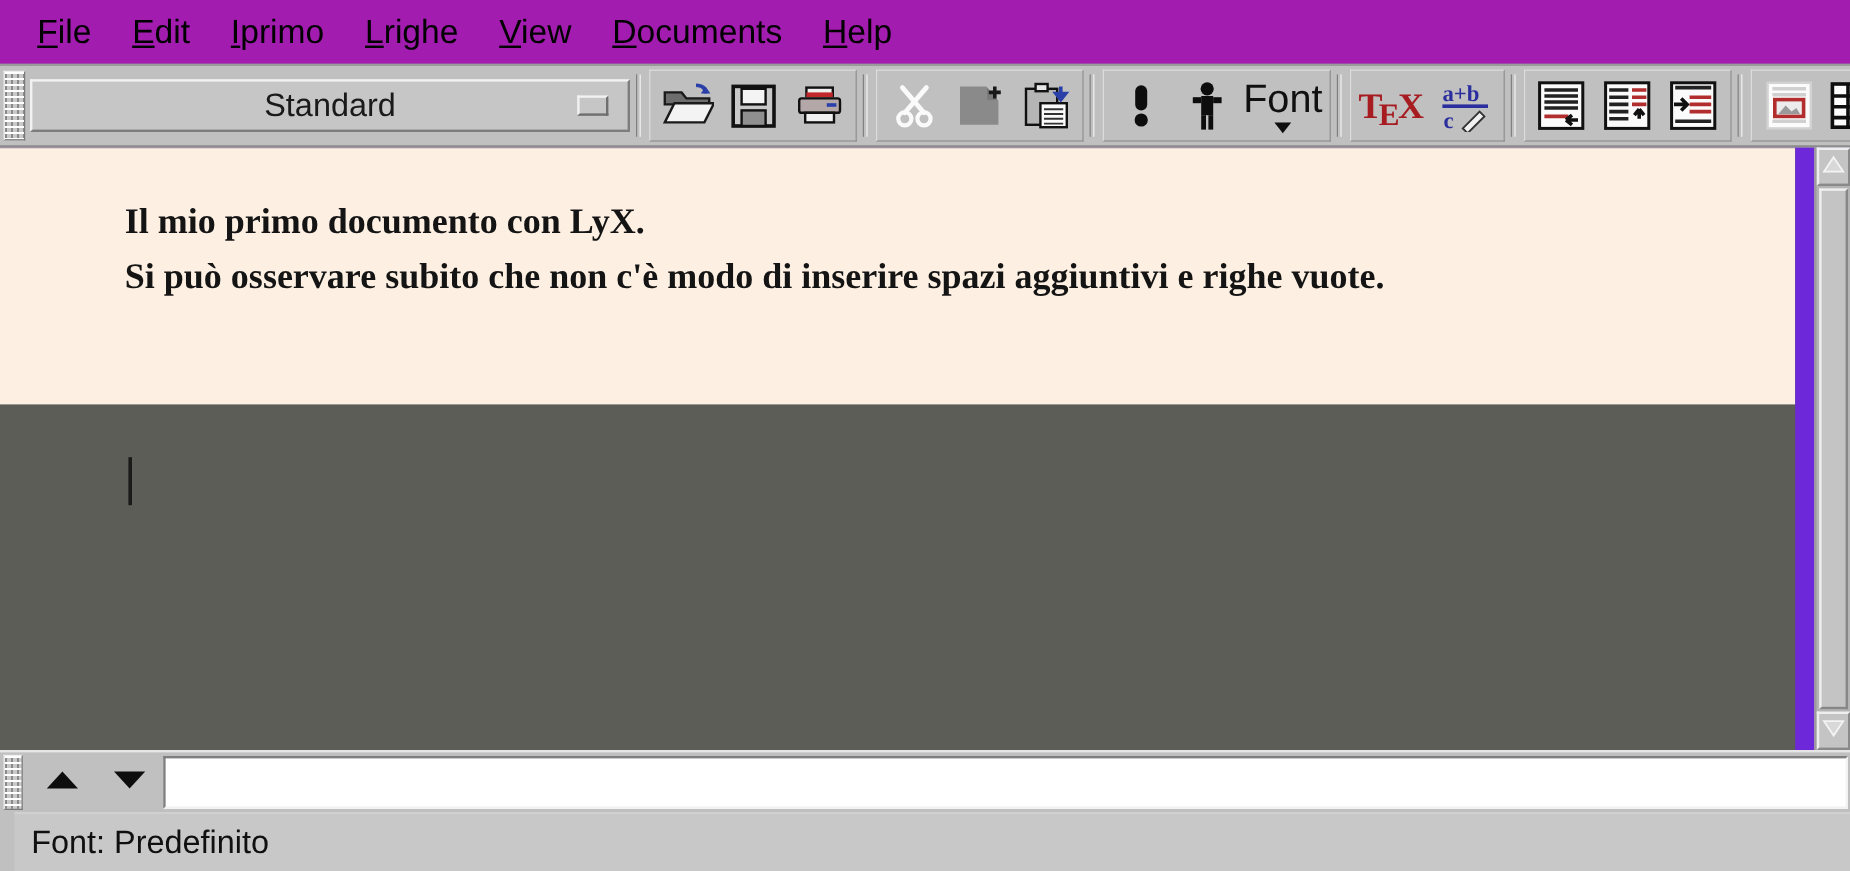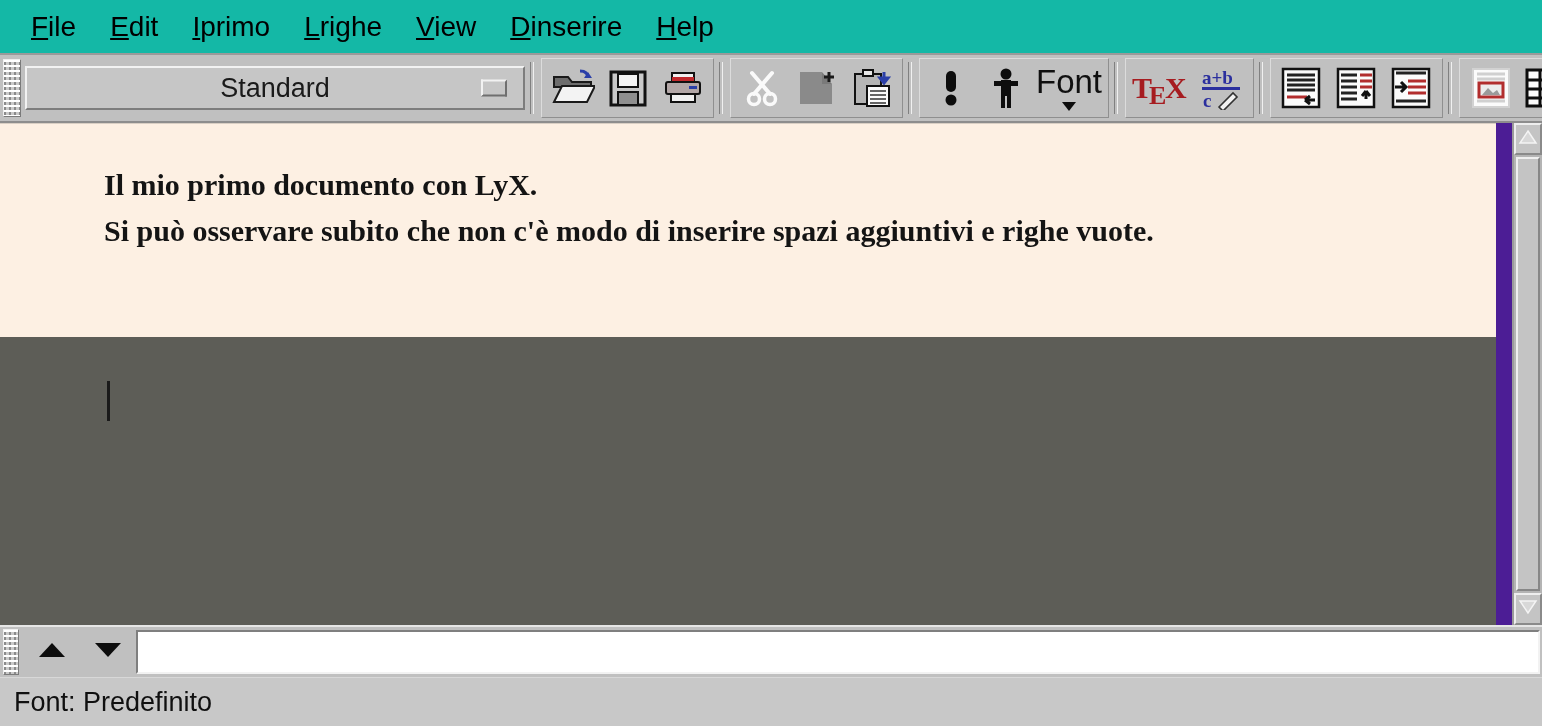--- a/index.html
+++ b/index.html
@@ -16,21 +16,21 @@
     height: 726px;
     overflow: hidden;
     background: #c0c0c0;
     display: flex;
     flex-direction: column;
   }
 
   
   .menubar {
     height: 55px;
-    background: #14b8a6;
+    background: #a21caf;
     border-bottom: 2px solid #9a9a9a;
     display: flex;
     align-items: center;
     padding-left: 14px;
     box-sizing: border-box;
     flex: 0 0 auto;
   }
   .menu-item {
     font-size: 28px;
     color: #000;
@@ -134,21 +134,21 @@
     flex: 0 0 auto;
   }
   .tb-btn svg { display: block; }
 
   
   .workarea {
     flex: 1 1 auto;
     display: flex;
     min-height: 0;
     position: relative;
-    background: #4c1d95;
+    background: #6d28d9;
     gap: 16px;
   }
   .doc-wrap {
     flex: 1 1 auto;
     position: relative;
     background: #5d5d57;
     overflow: hidden;
   }
   .doc-page {
     position: absolute;
@@ -279,38 +279,39 @@
   
   .statusbar {
     height: 49px;
     background: #c8c8c8;
     display: flex;
     align-items: center;
     padding-left: 14px;
     flex: 0 0 auto;
     box-sizing: border-box;
     border-top: 1px solid #d8d8d8;
+    margin-left: 12px;
   }
   .status-text {
     font-size: 27px;
     color: #101010;
   }
 </style>
 </head>
 <body>
 
 <div id="app">
 
   <div class="menubar">
     <div class="menu-item"><span class="mn">F</span><span>ile</span></div>
     <div class="menu-item"><span class="mn">E</span><span>dit</span></div>
     <div class="menu-item"><span class="mn">I</span><span>primo</span></div>
     <div class="menu-item"><span class="mn">L</span><span>righe</span></div>
     <div class="menu-item"><span class="mn">V</span><span>iew</span></div>
-    <div class="menu-item"><span class="mn">D</span><span>inserire</span></div>
+    <div class="menu-item"><span class="mn">D</span><span>ocuments</span></div>
     <div class="menu-item"><span class="mn">H</span><span>elp</span></div>
   </div>
 
   <div class="toolbar">
 
     <div class="grip"></div>
 
     <div class="combo">
       <span class="combo-label">Standard</span>
       <span class="combo-arrow"></span>

